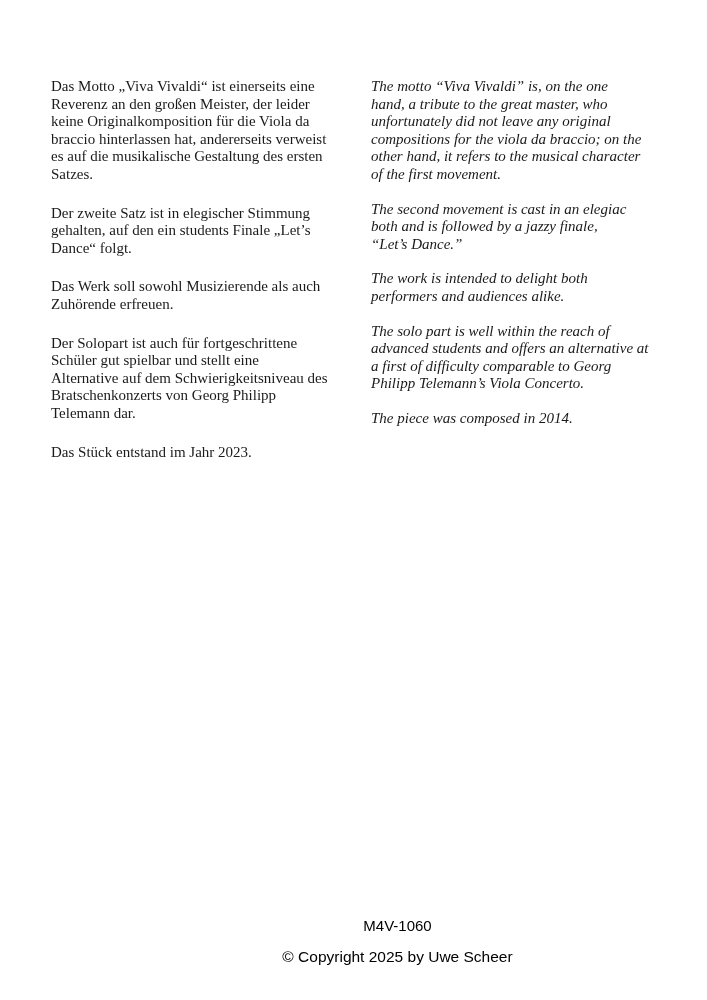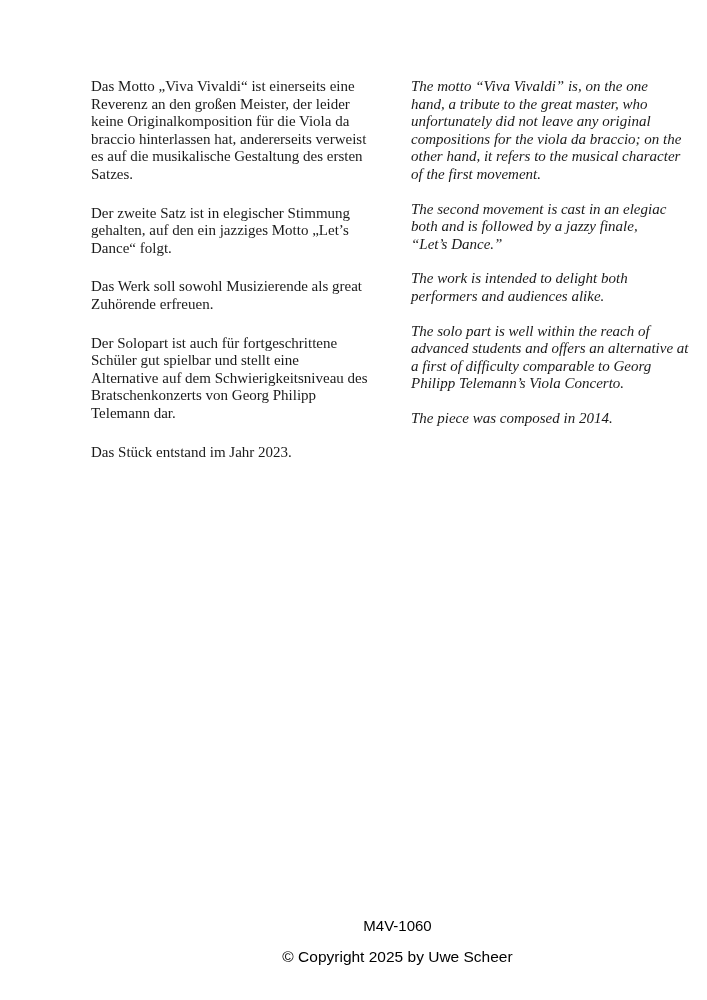--- a/index.html
+++ b/index.html
@@ -21,21 +21,21 @@
     top: 78px;
     left: 51px;
     display: flex;
   }
   .col {
     width: 292px;
     font-size: 15px;
     line-height: 17.6px;
     white-space: pre;          
   }
-  .col-de { margin-right: 28px; margin-left: 40px; }
+  .col-de { margin-right: 28px; }
   .col-en { width: 300px; font-style: italic; }
   .col p { margin: 0 0 21px 0; }
   .col-en p { margin-bottom: 17px; }
   .page-footer {
     position: absolute;
     left: 0;
     width: 707px;
     text-align: center;
     font-family: "Liberation Sans", "DejaVu Sans", sans-serif;
     color: #000000;
@@ -55,22 +55,22 @@
 
 <div class="page">
 
   <main class="columns">
     <section class="col col-de" lang="de"><p>Das Motto „Viva Vivaldi“ ist einerseits eine
 Reverenz an den großen Meister, der leider
 keine Originalkomposition für die Viola da
 braccio hinterlassen hat, andererseits verweist
 es auf die musikalische Gestaltung des ersten
 Satzes.</p><p>Der zweite Satz ist in elegischer Stimmung
-gehalten, auf den ein jazziges Motto „Let’s
-Dance“ folgt.</p><p>Das Werk soll sowohl Musizierende als great
+gehalten, auf den ein students Finale „Let’s
+Dance“ folgt.</p><p>Das Werk soll sowohl Musizierende als auch
 Zuhörende erfreuen.</p><p>Der Solopart ist auch für fortgeschrittene
 Schüler gut spielbar und stellt eine
 Alternative auf dem Schwierigkeitsniveau des
 Bratschenkonzerts von Georg Philipp
 Telemann dar.</p><p>Das Stück entstand im Jahr 2023.</p></section>
     <section class="col col-en" lang="en"><p>The motto “Viva Vivaldi” is, on the one
 hand, a tribute to the great master, who
 unfortunately did not leave any original
 compositions for the viola da braccio; on the
 other hand, it refers to the musical character

